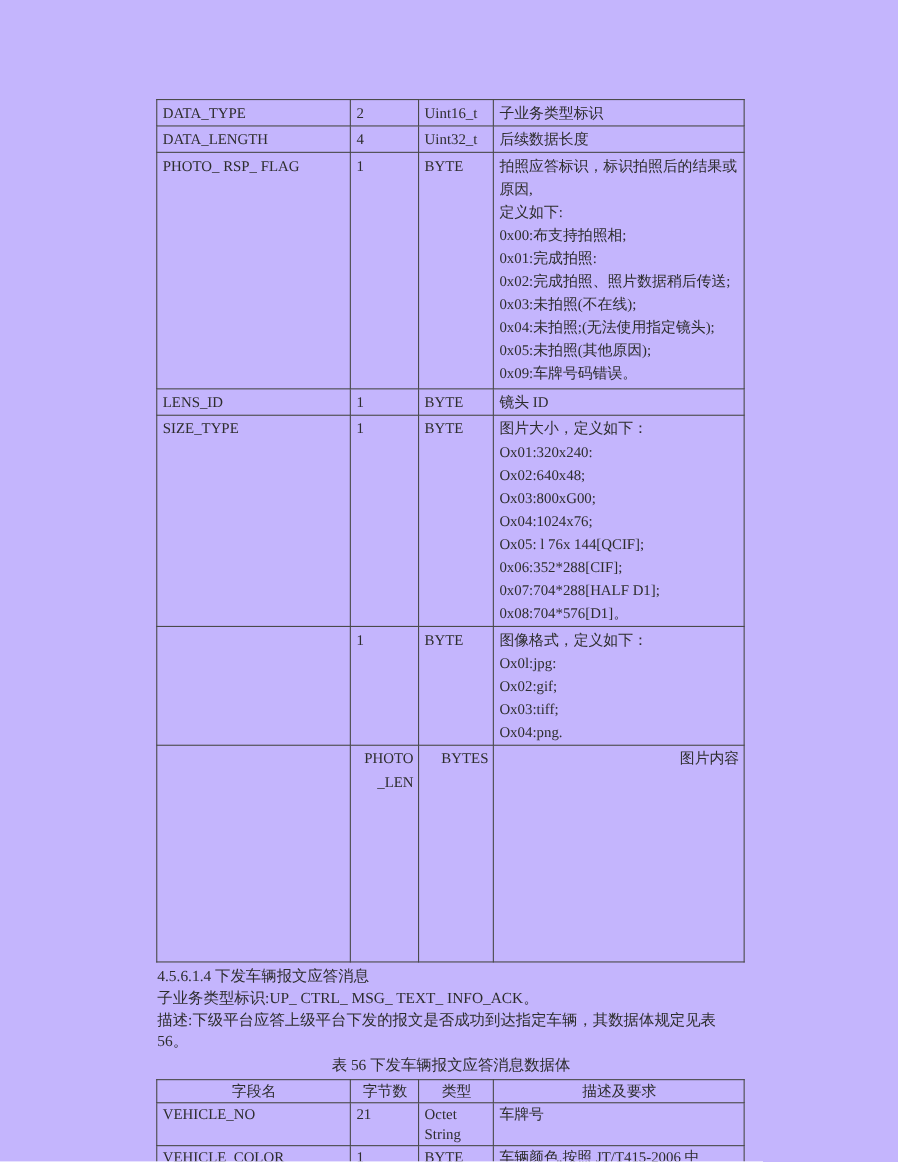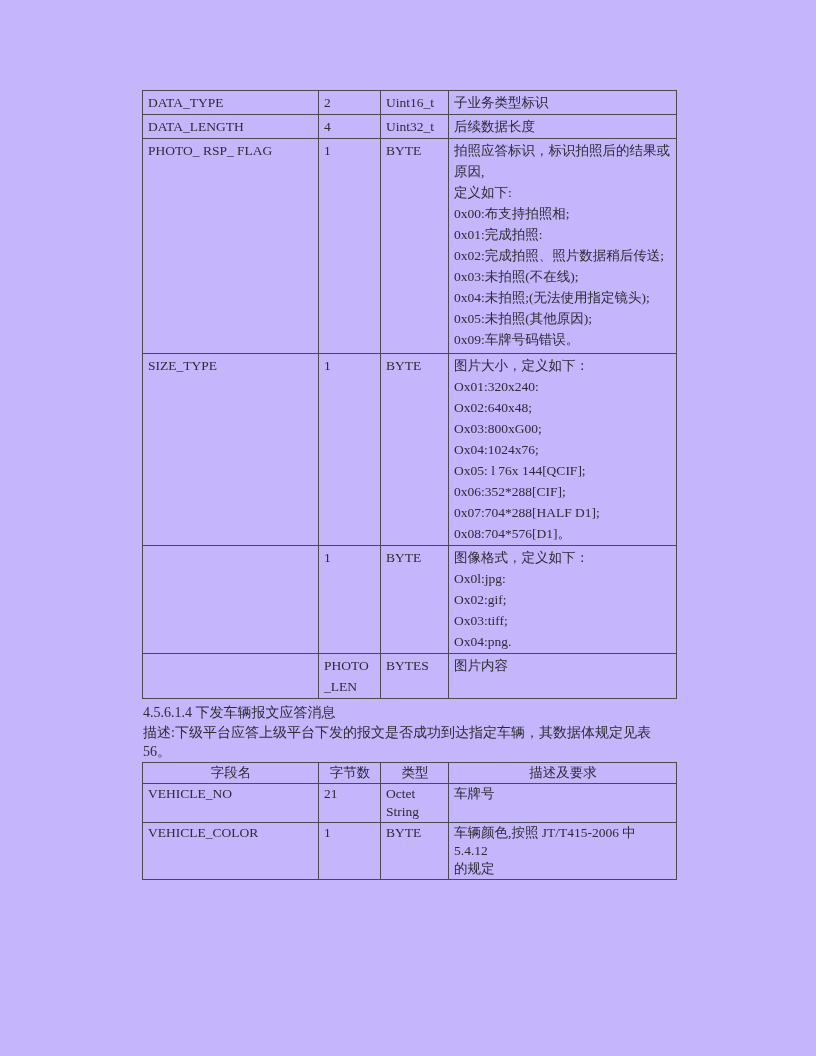--- a/index.html
+++ b/index.html
@@ -106,20 +106,26 @@
 定义如下:
 0x00:布支持拍照相;
 0x01:完成拍照:
 0x02:完成拍照、照片数据稍后传送;
 0x03:未拍照(不在线);
 0x04:未拍照;(无法使用指定镜头);
 0x05:未拍照(其他原因);
 0x09:车牌号码错误。</td>
           </tr>
           <tr>
+            <td>LENS_ID</td>
+            <td>1</td>
+            <td>BYTE</td>
+            <td>镜头 ID</td>
+          </tr>
+          <tr>
             <td>SIZE_TYPE</td>
             <td>1</td>
             <td>BYTE</td>
             <td>图片大小，定义如下：
 Ox01:320x240:
 Ox02:640x48;
 Ox03:800xG00;
 Ox04:1024x76;
 Ox05: l 76x 144[QCIF];
 0x06:352*288[CIF];
@@ -141,21 +147,23 @@
             <td>PHOTO
 _LEN</td>
             <td>BYTES</td>
             <td>图片内容</td>
           </tr>
         </tbody>
     </table>
 
     <div class="section-block">
       <p class="para">4.5.6.1.4 下发车辆报文应答消息</p>
+      <p class="para">子业务类型标识:UP_ CTRL_ MSG_ TEXT_ INFO_ACK。</p>
       <p class="para">描述:下级平台应答上级平台下发的报文是否成功到达指定车辆，其数据体规定见表 56。</p>
+      <p class="caption">表 56 下发车辆报文应答消息数据体</p>
     </div>
 
     <table class="spec" id="table2">
       <colgroup>
           <col class="c1">
           <col class="c2">
           <col class="c3">
           <col class="c4">
         </colgroup>
       <thead>

